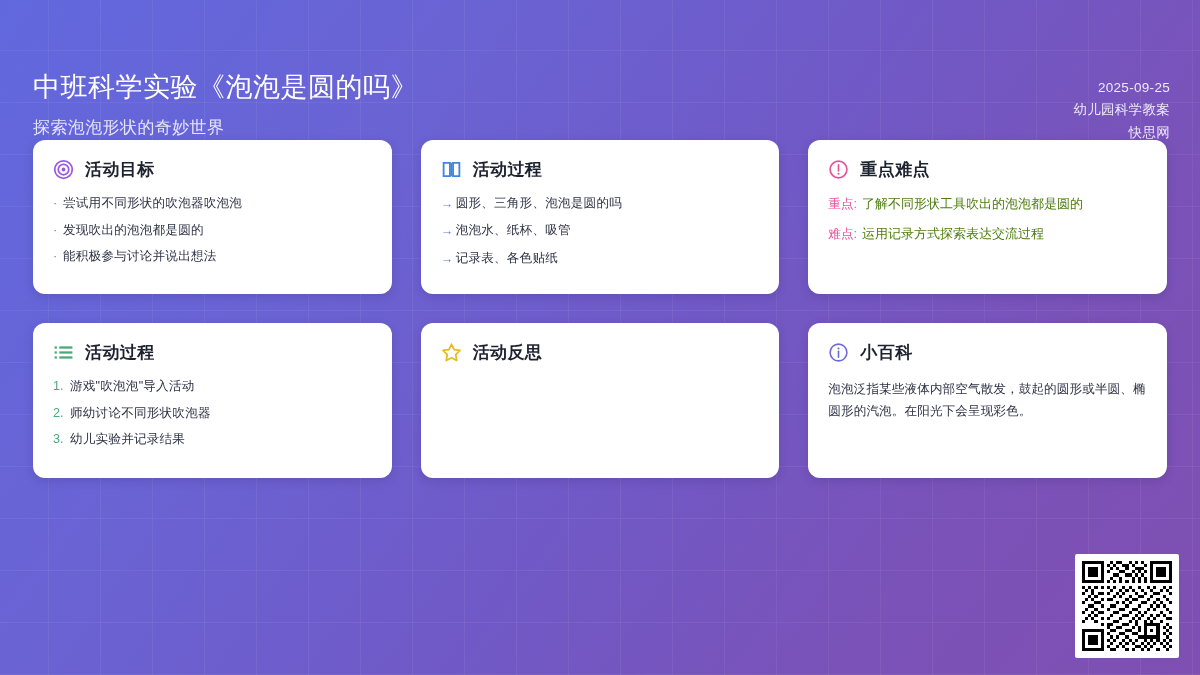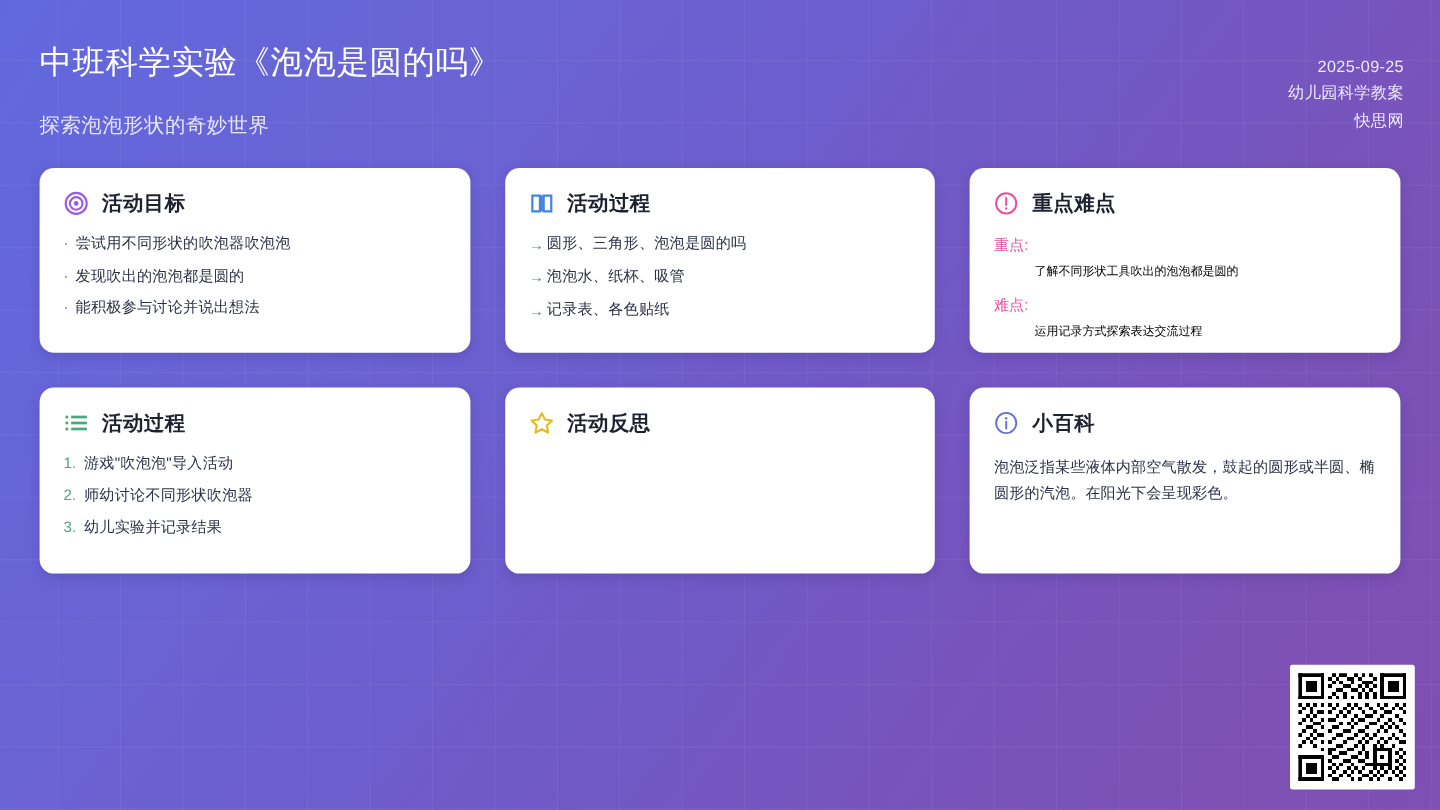--- a/index.html
+++ b/index.html
@@ -18,32 +18,32 @@
     background-image:
       linear-gradient(to right, rgba(255,255,255,0.055) 1px, transparent 1px),
       linear-gradient(to bottom, rgba(255,255,255,0.055) 1px, transparent 1px);
     background-size: 52px 52px;
     background-position: -4px -2px;
     pointer-events: none;
   }
 
   
   .header {
-    position: absolute; left: 0; top: 0; width: 1200px; height: 122px;
+    position: absolute; left: 0; top: 17px; width: 1200px; height: 122px;
     padding: 24px 30px 0 33px;
-    display: flex; justify-content: space-between; align-items: center;
+    display: flex; justify-content: space-between; align-items: flex-end;
   }
   .title-block { padding-top: 6px; }
   .main-title {
     color: #ffffff; font-size: 27px; font-weight: 400;
     letter-spacing: 0.5px; line-height: 1.2;
   }
   .subtitle {
     color: #e6e4fb; font-size: 17px; font-weight: 400;
-    margin-top: 24px; letter-spacing: 0.4px;
+    margin-top: 13px; letter-spacing: 0.4px;
   }
   .meta-block {
     text-align: right; padding-top: 10px;
     display: flex; flex-direction: column; gap: 9px;
   }
   .meta-line { color: #ece9fc; font-size: 13.5px; line-height: 1; letter-spacing: 0.3px; }
 
   
   .card-grid {
     position: absolute; left: 33px; top: 140px;
@@ -84,21 +84,21 @@
   .mark-num {
     flex: 0 0 auto; width: 17px; color: #4aa87c; font-size: 12.6px; line-height: 1.25;
   }
 
   .kv-row { display: flex; align-items: flex-start; margin-bottom: 13px; }
   .kv-row:last-child { margin-bottom: 0; }
   .kv-label {
     flex: 0 0 auto; color: #e8519e; font-size: 12.6px; line-height: 1.3;
     margin-right: 5px; white-space: nowrap;
   }
-  .kv-value { font-size: 10px; color: #000000; line-height: 1.3; margin-top: 24px; }
+  .kv-value { font-size: 13px; color: #4d7c0f; line-height: 1.3; }
 
   .para {
     font-size: 12.6px; color: #2c3244; line-height: 1.72; letter-spacing: 0.1px;
   }
 
   
   .qr-box {
     position: absolute; right: 21px; bottom: 17px;
     width: 104px; height: 104px;
     background: #ffffff; padding: 7px;

